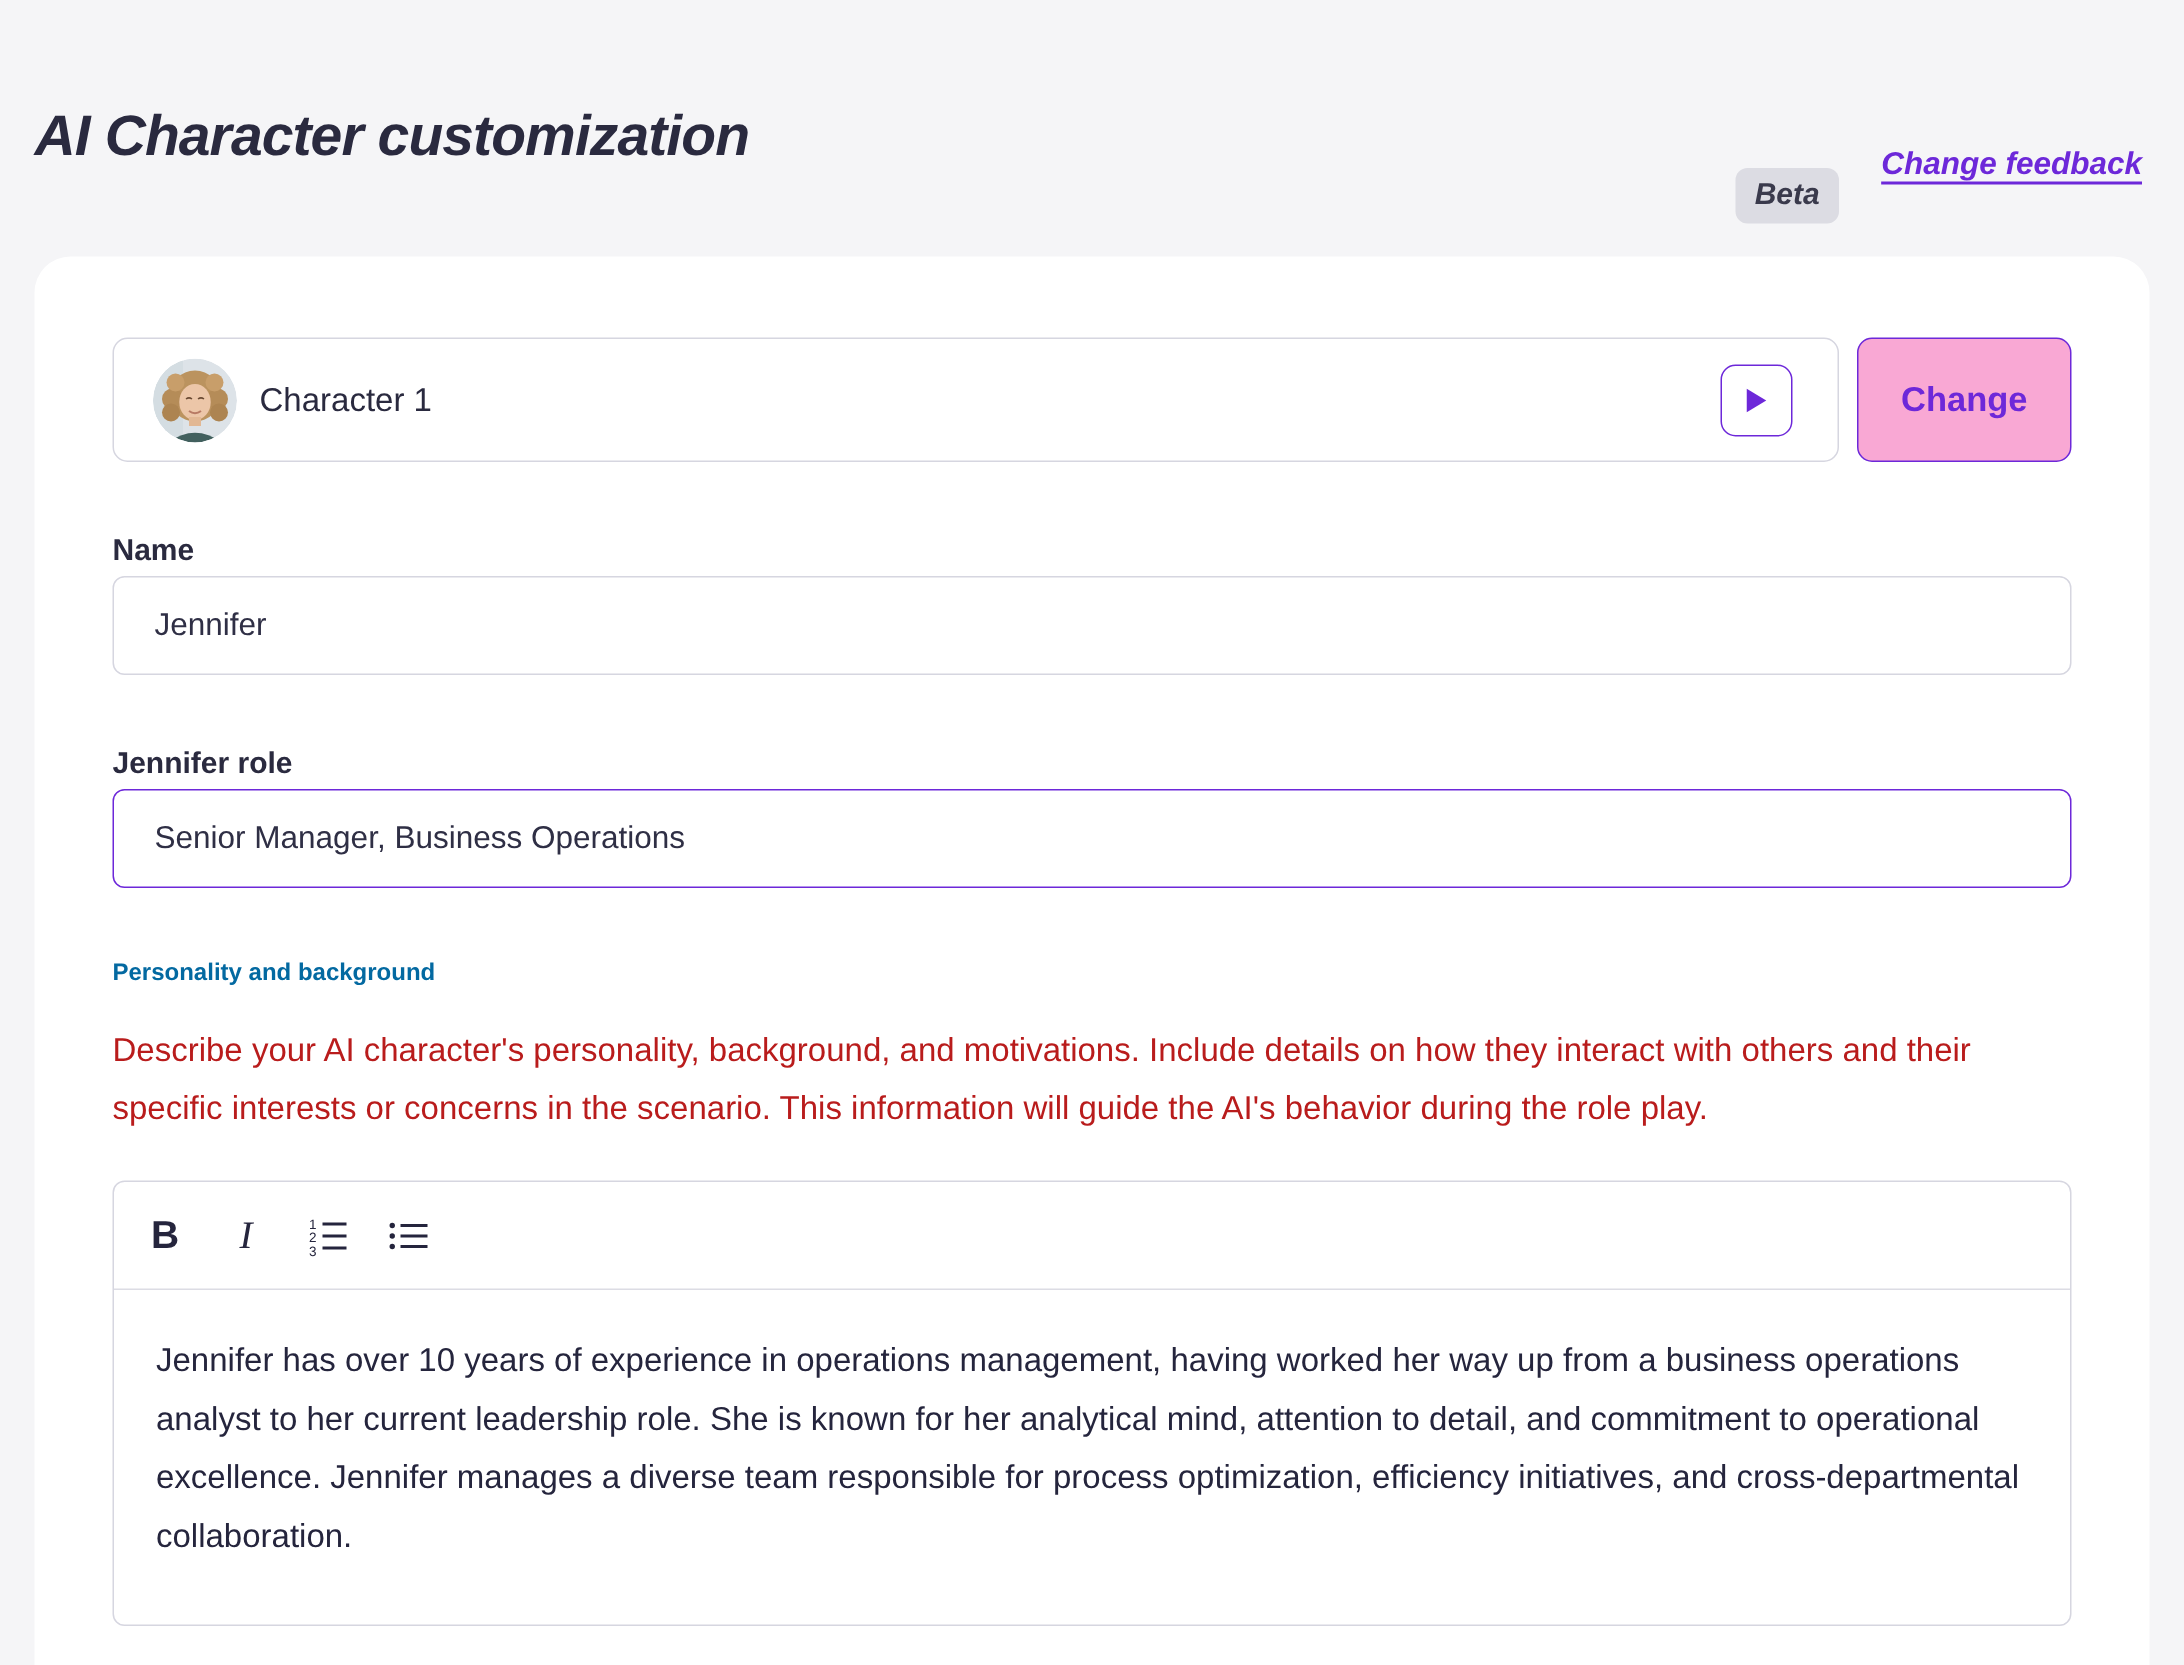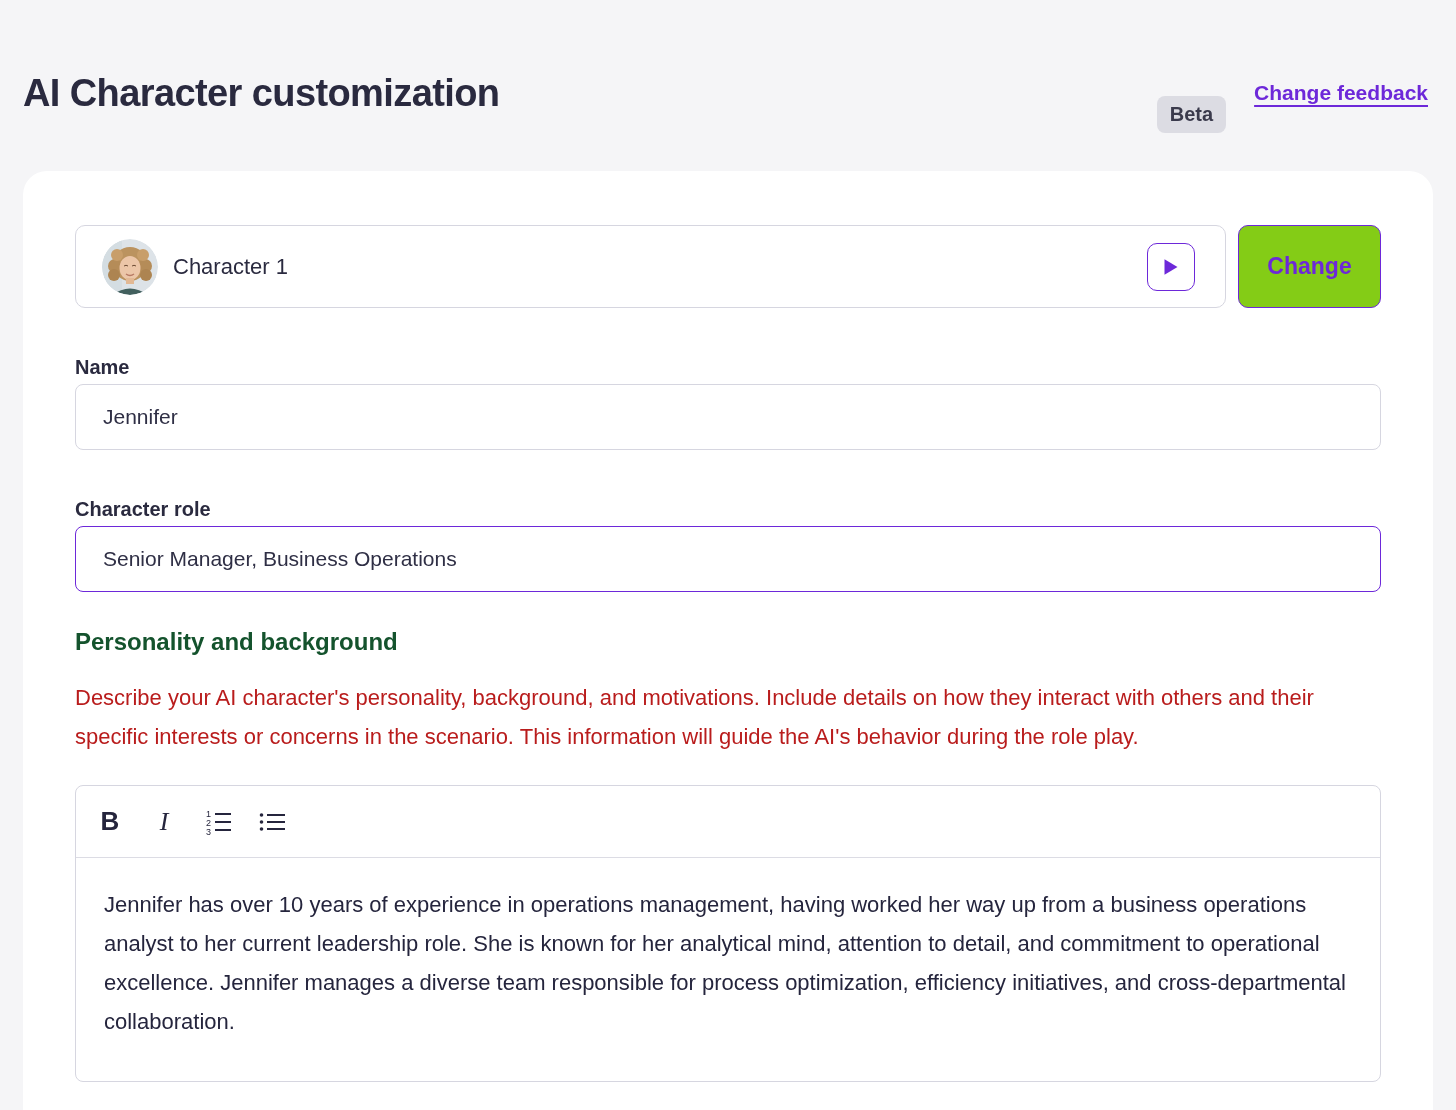--- a/index.html
+++ b/index.html
@@ -10,23 +10,24 @@
     background: #f5f5f7;
     font-family: "Liberation Sans", sans-serif;
     color: #2a2a3f;
   }
   .page { padding: 0 23px; }
 
   
   .header {
     margin-top: 70px;
     display: flex;
-    align-items: center;
+    align-items: flex-start;
     justify-content: space-between;
     height: 46px;
+    font-style: italic;
   }
   .page-title {
     font-size: 38px;
     font-weight: 700;
     letter-spacing: -0.6px;
     color: #2a2a3f;
   }
   .header-right {
     display: flex;
     align-items: center;
@@ -100,21 +101,21 @@
     display: flex;
     align-items: center;
     justify-content: center;
     cursor: pointer;
   }
   .change-button {
     width: 143px;
     height: 83px;
     border: 1.5px solid #6d28d9;
     border-radius: 10px;
-    background: #84cc16;
+    background: #f9a8d4;
     color: #6d28d9;
     font-size: 23px;
     font-weight: 700;
     font-family: "Liberation Sans", sans-serif;
     cursor: pointer;
   }
 
   
   .field-label {
     display: block;
@@ -134,24 +135,24 @@
     font-family: "Liberation Sans", sans-serif;
     color: #2f2f45;
     background: #fff;
     outline: none;
   }
   .text-input.focused {
     border: 1.5px solid #6d28d9;
   }
 
   .section-heading {
-    margin-top: 36px;
-    font-size: 24px;
-    font-weight: 700;
-    color: #14532d;
+    margin-top: 48px;
+    font-size: 16px;
+    font-weight: 700;
+    color: #0369a1;
   }
   .section-description {
     margin-top: 22px;
     font-size: 22px;
     line-height: 39px;
     color: #b91c1c;
     max-width: 1300px;
   }
 
   
@@ -250,21 +251,21 @@
             <path d="M1.5 1.2 L14.5 9 L1.5 16.8 Z" fill="#6d28d9"></path>
           </svg>
         </button>
       </div>
       <button class="change-button">Change</button>
     </div>
 
     <label class="field-label">Name</label>
     <input class="text-input" type="text" value="Jennifer" style="">
 
-    <label class="field-label">Character role</label>
+    <label class="field-label">Jennifer role</label>
     <input class="text-input focused" type="text" value="Senior Manager, Business Operations" style="">
 
     <h2 class="section-heading">Personality and background</h2>
     <p class="section-description">Describe your AI character's personality, background, and motivations. Include details on how they interact with others and their specific interests or concerns in the scenario. This information will guide the AI's behavior during the role play.</p>
 
     <div class="editor">
       <div class="editor-toolbar">
         <button class="toolbar-button">
           <span class="bold-glyph">B</span>
         </button>

